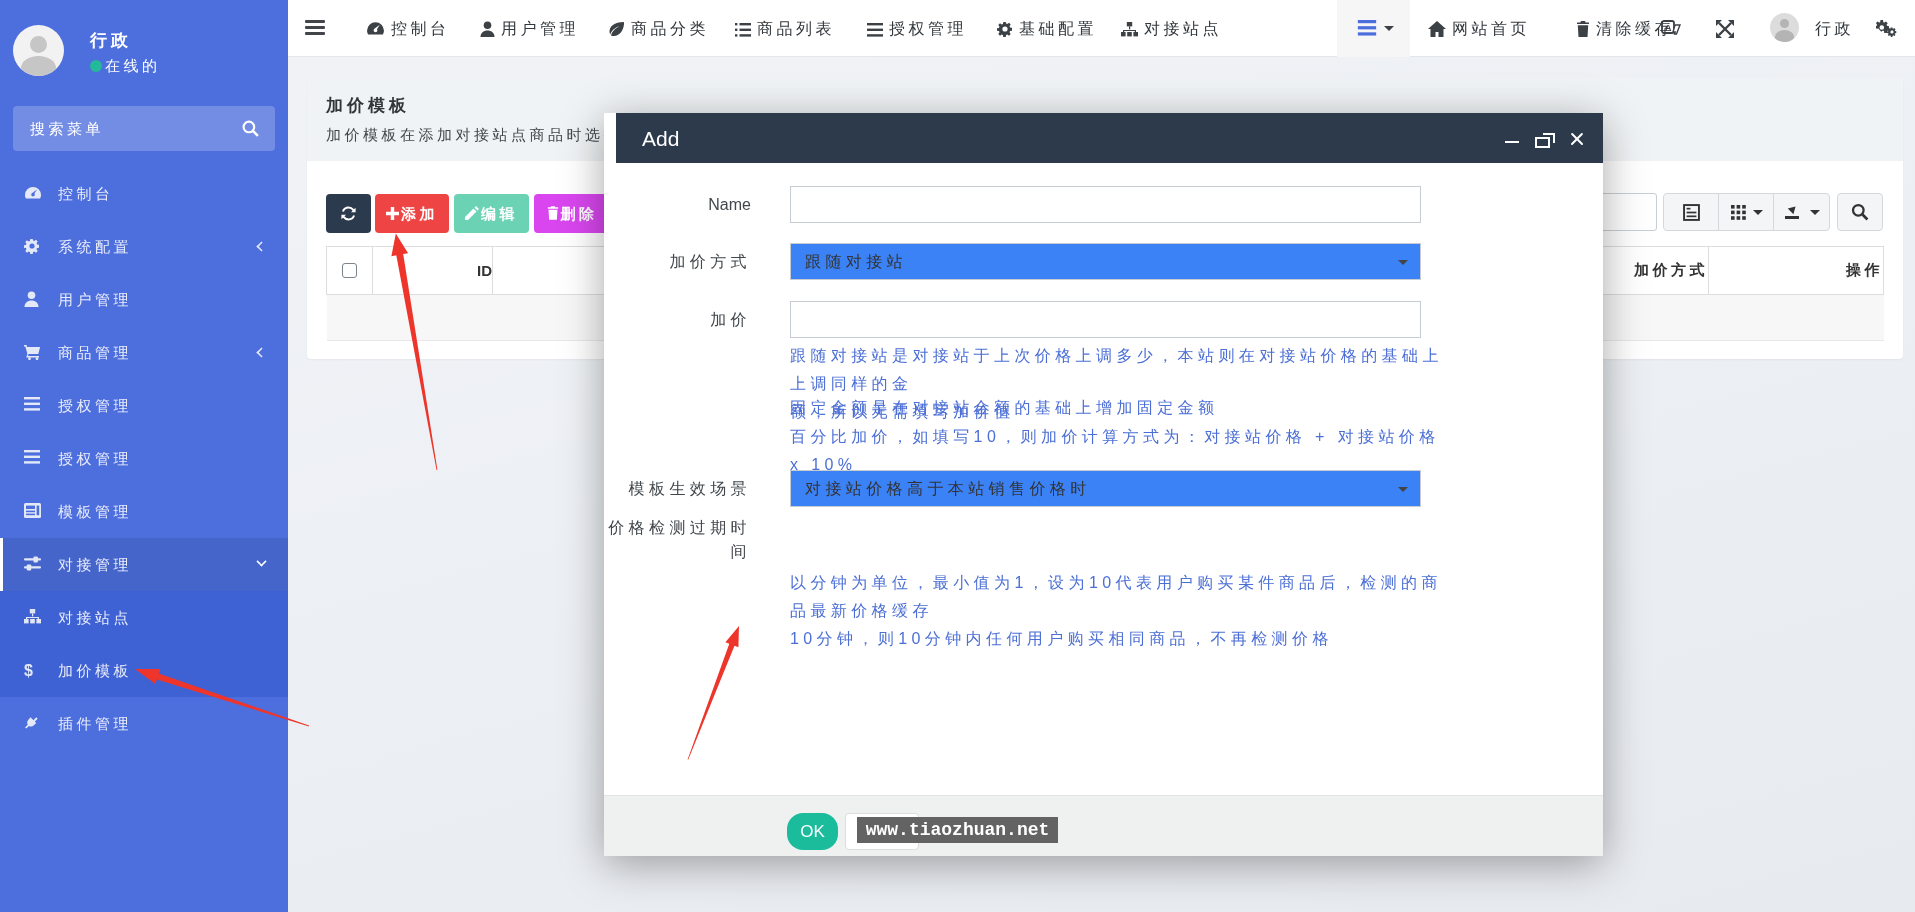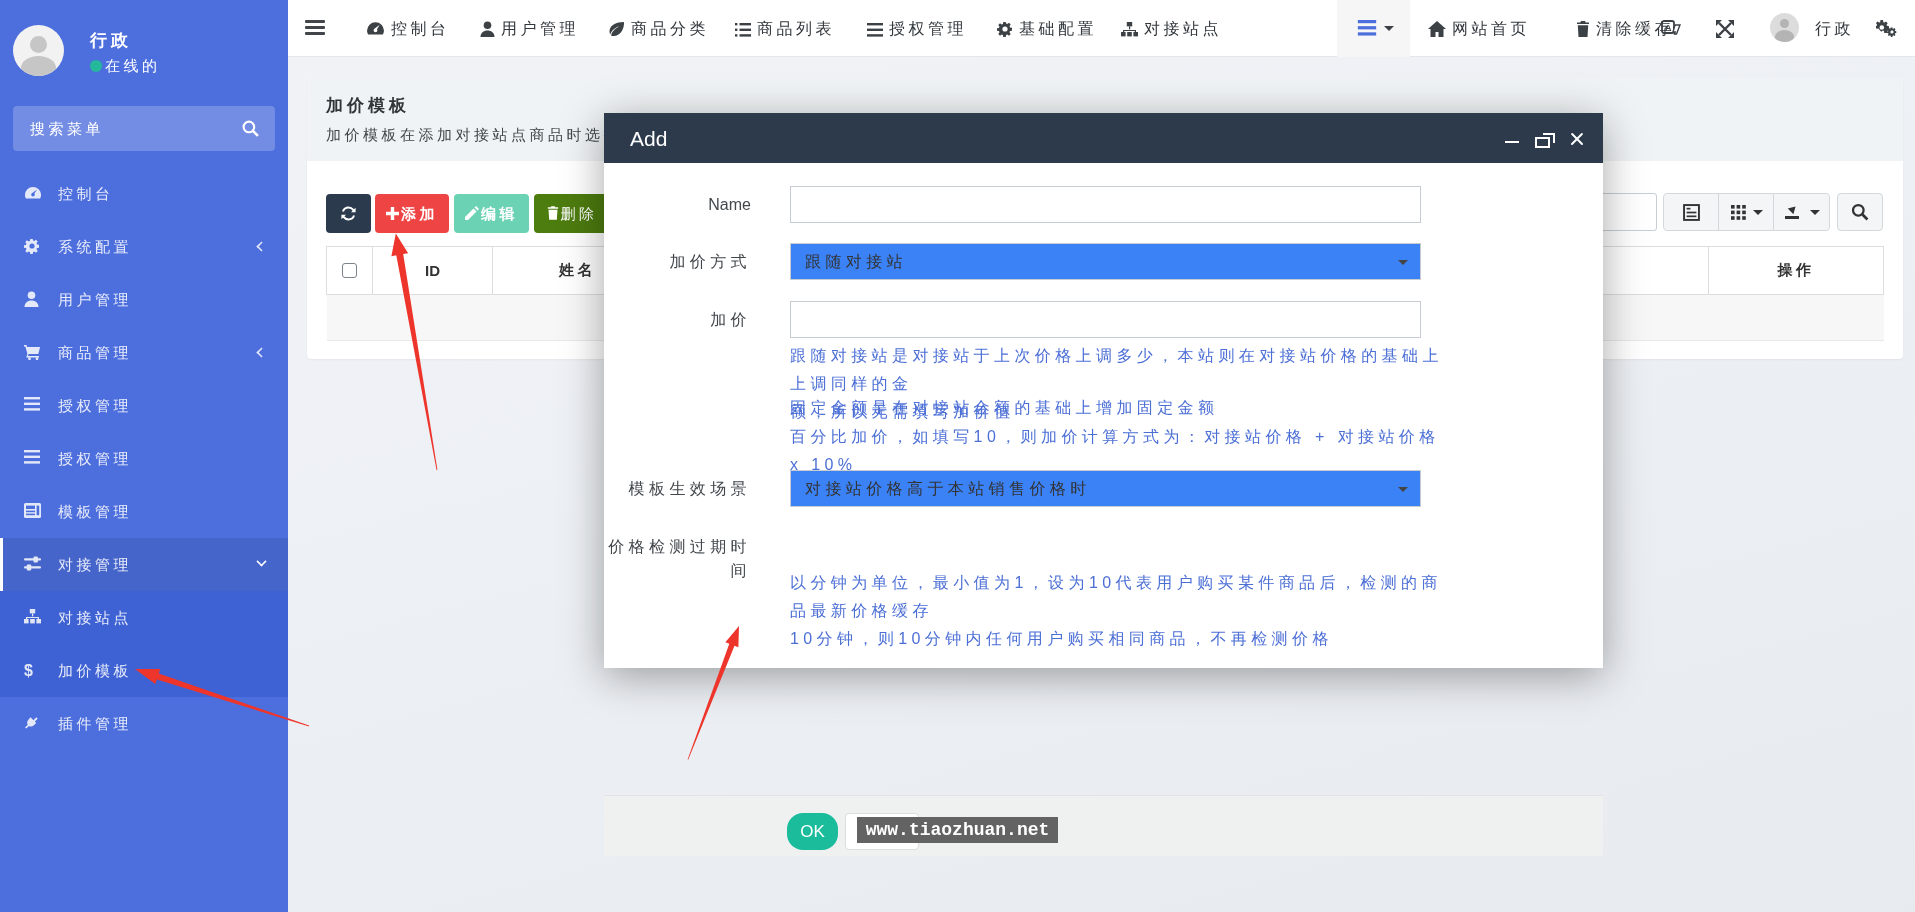--- a/index.html
+++ b/index.html
@@ -44,33 +44,33 @@
 
 .card{position:absolute;left:307px;top:78px;width:1596px;height:281px;background:#fff;border-radius:4px;box-shadow:0 1px 2px rgba(0,0,0,0.05);}
 .card-head{height:83px;background:#f0f3f5;border-radius:4px 4px 0 0;padding:16px 0 0 19px;}
 .card-head h3{font-size:17px;color:#313538;font-weight:bold;margin-bottom:9px;}
 .card-head p{font-size:15px;color:#42474c;}
 .btn{position:absolute;border-radius:4px;color:#fff;font-size:15px;text-align:center;border:none;}
 .b-refresh{left:19px;top:116px;width:45px;height:39px;background:#2b3a4d;}
 .b-refresh svg{margin-top:11px;}
 .b-add{left:68px;top:116px;width:74px;height:39px;background:#ef4444;line-height:39px;font-weight:bold;}
 .b-edit{left:147px;top:116px;width:75px;height:39px;background:#6bd2b3;line-height:39px;font-weight:bold;}
-.b-del{left:227px;top:116px;width:76px;height:39px;background:#4d7c0f;line-height:39px;font-weight:normal;}
+.b-del{left:227px;top:116px;width:76px;height:39px;background:#d946ef;line-height:39px;font-weight:bold;}
 .t-search{position:absolute;left:1163px;top:115px;width:187px;height:38px;background:#fff;border:1px solid #c8ced3;border-radius:3px;}
 .t-group{position:absolute;left:1356px;top:115px;height:38px;border:1px solid #d4d8db;border-radius:4px;background:#f4f5f6;display:flex;}
 .t-group .tg{width:55px;height:36px;position:relative;border-right:1px solid #d4d8db;}
 .t-group .tg:last-child{border-right:none;}
 .t-btn{position:absolute;left:1530px;top:115px;width:46px;height:38px;border:1px solid #d4d8db;border-radius:4px;background:#f4f5f6;}
 table.grid{position:absolute;left:19px;top:168px;width:1558px;border-collapse:collapse;table-layout:fixed;}
-table.grid th{border:1px solid #ddd;border-left:none;height:48px;font-size:15px;color:#333;text-align:center;font-weight:bold;background:#fff;}
+table.grid th{border:1px solid #ddd;border-left:none;height:48px;font-size:15px;color:#333;text-align:right;font-weight:bold;background:#fff;}
 table.grid th:first-child{border-left:1px solid #ddd;}
 table.grid td{border-bottom:1px solid #e8e8e8;height:46px;background:#f7f7f7;}
 .cbx{width:15px;height:15px;border:1.5px solid #7d838a;border-radius:3px;background:#fff;margin:0 auto;}
 
-.modal{position:absolute;left:604px;top:113px;width:999px;height:555px;background:#fff;box-shadow:0 8px 40px rgba(0,0,0,0.35);z-index:10;}
+.modal{position:absolute;left:604px;top:113px;width:999px;height:743px;background:#fff;box-shadow:0 8px 40px rgba(0,0,0,0.35);z-index:10;padding-left:12px;}
 .m-head{height:50px;background:#2c3a4c;color:#fff;font-size:21px;line-height:51px;padding-left:26px;}
 .m-min{position:absolute;left:901px;top:28px;width:14px;height:2.2px;background:#fff;}
 .m-max{position:absolute;left:931px;top:24px;width:15px;height:11px;border:2px solid #fff;}
 .m-max:before{content:"";position:absolute;left:6px;top:-6px;width:10px;height:8px;border-top:2px solid #fff;border-right:2px solid #fff;}
 .m-close{position:absolute;left:967px;top:20px;width:12px;height:12px;}
 .m-close i{position:absolute;left:-2px;top:5px;width:16px;height:2.2px;background:#fff;border-radius:1px;}
 .m-close .x1{transform:rotate(45deg);}.m-close .x2{transform:rotate(-45deg);}
 .m-label{position:absolute;right:852px;width:300px;text-align:right;font-size:16px;color:#42474c;line-height:24px;}
 .m-input{position:absolute;left:186px;width:631px;height:37px;border:1px solid #c6ccd2;background:#fff;font-size:16px;color:#333;padding-left:14px;line-height:35px;}
 .m-select{background:#3b82f6;}
@@ -340,21 +340,21 @@
   <div class="m-input" style="top:73px">&nbsp;</div>
   <div class="m-label zh" style="top:137px">加价方式</div>
   <div class="m-input m-select" style="top:130px"><span class="zh">跟随对接站</span><span class="car"></span></div>
   <div class="m-label zh" style="top:195px">加价</div>
   <div class="m-input" style="top:188px">&nbsp;</div>
   <div class="m-help zh" style="top:229px">跟随对接站是对接站于上次价格上调多少，本站则在对接站价格的基础上上调同样的金<br>额，所以无需填写加价值</div>
   <div class="m-help zh" style="top:281px">固定金额是在对接站金额的基础上增加固定金额</div>
   <div class="m-help zh" style="top:310px">百分比加价，如填写10，则加价计算方式为：对接站价格 + 对接站价格 x 10%</div>
   <div class="m-label zh" style="top:364px">模板生效场景</div>
   <div class="m-input m-select" style="top:357px"><span class="zh">对接站价格高于本站销售价格时</span><span class="car"></span></div>
-  <div class="m-label zh" style="top:422px">价格检测过期时<br>间</div>
+  <div class="m-label zh" style="top:403px">价格检测过期时<br>间</div>
   <div class="m-help zh" style="top:456px">以分钟为单位，最小值为1，设为10代表用户购买某件商品后，检测的商品最新价格缓存<br>10分钟，则10分钟内任何用户购买相同商品，不再检测价格</div>
   <div class="m-foot">
     <div class="m-cancel"></div>
     <div class="m-ok">OK</div>
     <div class="wmark">www.tiaozhuan.net</div>
   </div>
 </div>
 
 <svg class="arrows">
   <polygon points="395.8,233.5 408.1,253.2 403.2,254.1 437.4,469.8 436.6,470.2 396.3,255.3 391.4,256.2" fill="#ee352b"></polygon>

